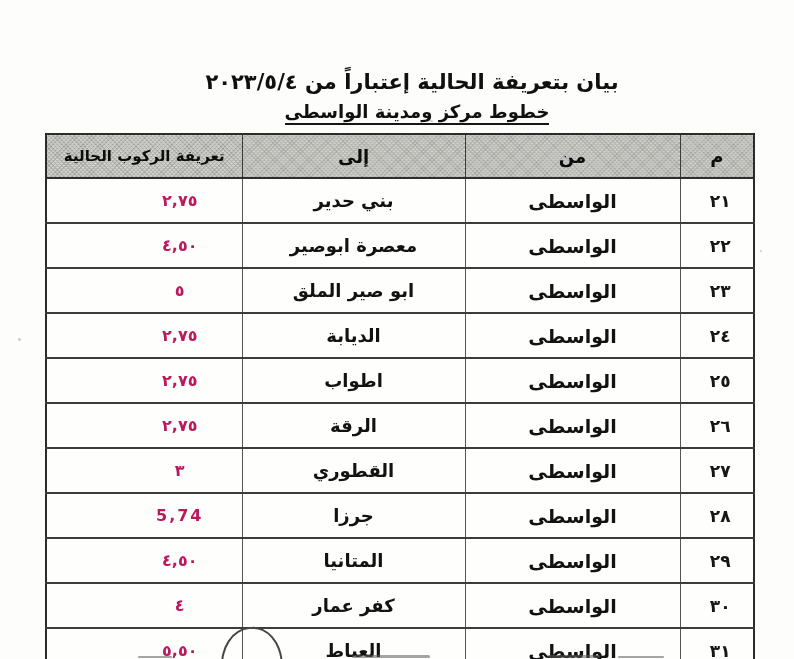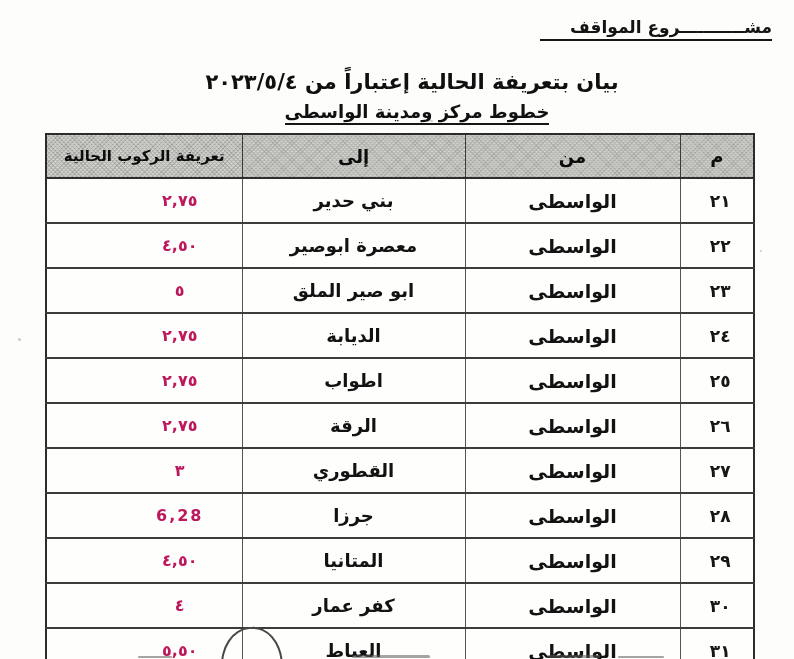--- a/index.html
+++ b/index.html
@@ -81,21 +81,20 @@
   .frag4{left:618px;top:656px;width:46px;height:2px;}
   .speck{position:absolute;background:#9a9a96;border-radius:50%;opacity:.5;}
   .sp1{left:18px;top:338px;width:3px;height:3px;}
   .sp2{left:760px;top:250px;width:2px;height:2px;}
   .sp3{left:430px;top:120px;width:3px;height:2px;}
 </style>
 </head>
 <body>
 
 <div class="org-block">
-  <div><span class="org-line2">مشـــــــــــروع المواقف</span></div>
 </div>
 
 <div class="doc-title">
   <span>بيان بتعريفة الحالية إعتباراً من</span>
   <span class="date">٢٠٢٣/٥/٤</span>
 </div>
 
 <div class="doc-subtitle-wrap">
   <span class="doc-subtitle">خطوط مركز ومدينة الواسطى</span>
 </div>
@@ -155,21 +154,21 @@
       <tr>
         <td class="col-num">٢٧</td>
         <td class="col-from">الواسطى</td>
         <td class="col-to">القطوري</td>
         <td class="col-fare">٣</td>
       </tr>
       <tr>
         <td class="col-num">٢٨</td>
         <td class="col-from">الواسطى</td>
         <td class="col-to">جرزا</td>
-        <td class="col-fare">6,28</td>
+        <td class="col-fare">5,74</td>
       </tr>
       <tr>
         <td class="col-num">٢٩</td>
         <td class="col-from">الواسطى</td>
         <td class="col-to">المتانيا</td>
         <td class="col-fare">٤,٥٠</td>
       </tr>
       <tr>
         <td class="col-num">٣٠</td>
         <td class="col-from">الواسطى</td>

